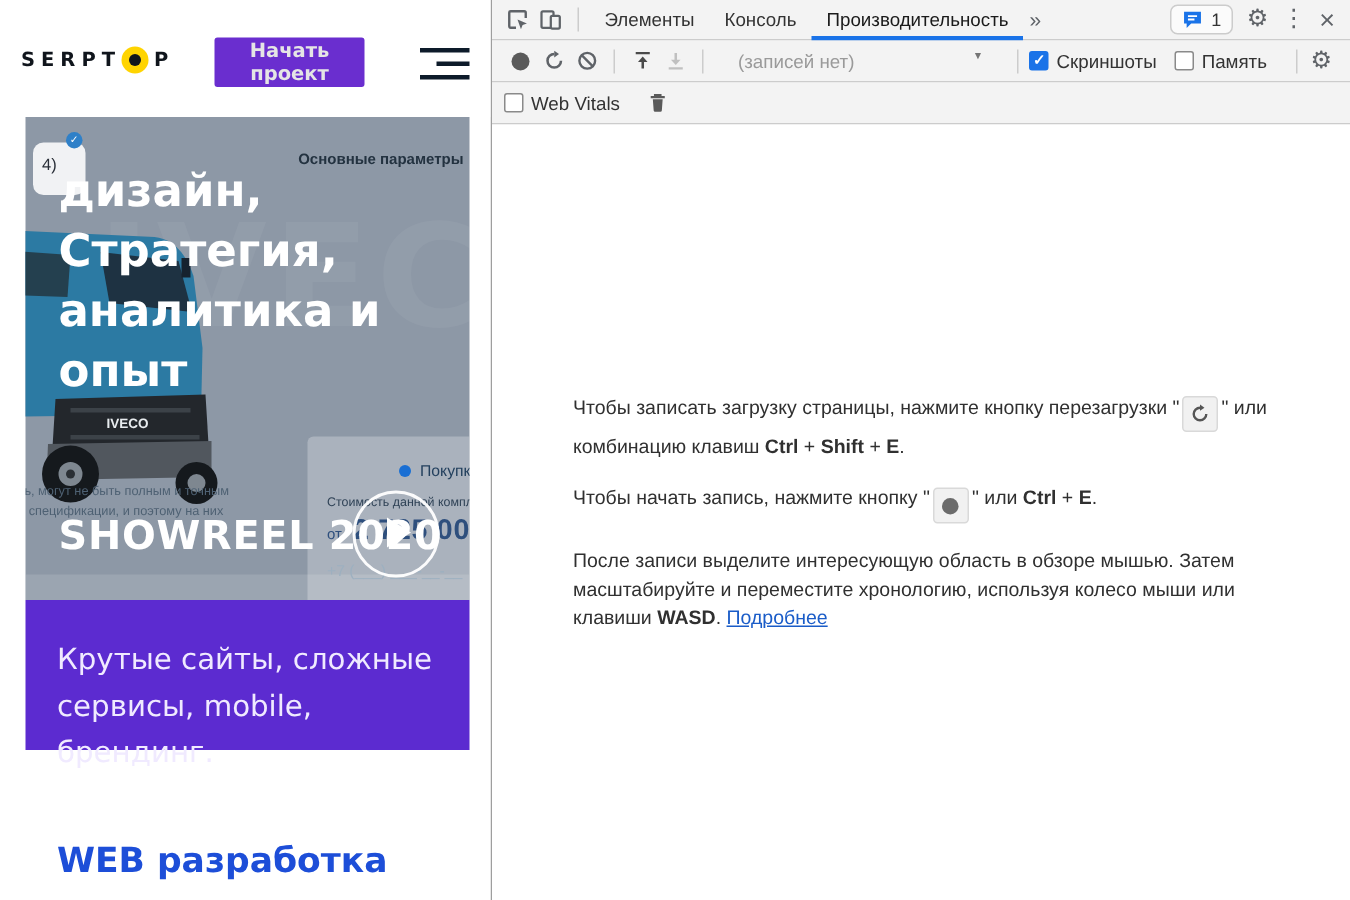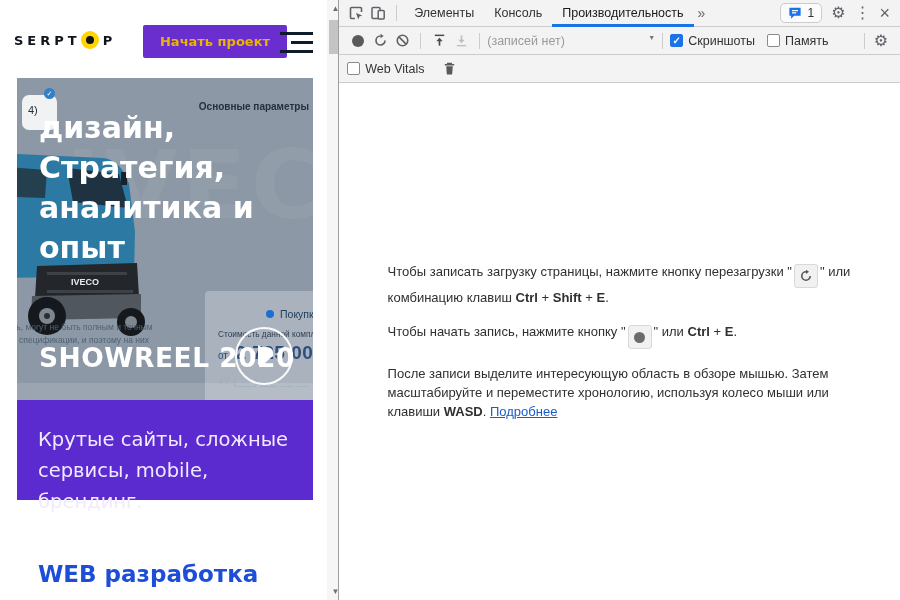--- a/index.html
+++ b/index.html
@@ -9,22 +9,22 @@
 
   
   .site-pane { position:relative; width:345px; height:600px; background:#fff; overflow:hidden; }
 
   .site-header { position:absolute; left:0; top:0; width:327px; height:78px; background:#fff; }
   .logo { position:absolute; left:14px; top:31px; display:flex; align-items:center;
     font-family:"DejaVu Sans", sans-serif; font-weight:bold; font-size:13px; color:#10151c; letter-spacing:4px; }
   .logo-o { width:18px; height:18px; border-radius:50%; background:#ffd400; display:inline-flex;
     align-items:center; justify-content:center; margin:0 4px 0 0; }
   .logo-dot { width:8px; height:8px; border-radius:50%; background:#10151c; }
-  .cta { position:absolute; left:143px; top:25px; width:144px; height:33px; background:#6a2ecf;
-    color:#eab308; border:none; border-radius:2px; font-size:13px; font-weight:bold;
+  .cta { position:absolute; left:143px; top:25px; width:100px; height:33px; background:#6a2ecf;
+    color:#e5e5e5; border:none; border-radius:2px; font-size:13px; font-weight:bold;
     font-family:"DejaVu Sans", sans-serif; cursor:pointer; }
   .burger { position:absolute; left:280px; top:32px; width:33px; display:flex; flex-direction:column; gap:6px; cursor:pointer; }
   .burger i { display:block; height:3px; width:33px; background:#0d1b2a; }
   .burger i.mid { width:22px; margin-left:auto; }
 
   .hero { position:absolute; left:17px; top:78px; width:296px; height:322px;
     background:#8d98a6; overflow:hidden; }
   .hero-watermark { position:absolute; left:48px; top:52px; font-size:95px; font-weight:bold;
     color:rgba(255,255,255,0.05); letter-spacing:4px; font-family:"DejaVu Sans", sans-serif; }
   .hero-avatar { position:absolute; left:5px; top:17px; width:35px; height:35px; background:#f1f2f4;
@@ -83,21 +83,21 @@
   .tab-right { margin-left:auto; display:flex; align-items:center; gap:9px; padding-right:10px; }
   .issues-badge { display:flex; align-items:center; gap:5px; border:1px solid #ccc; border-radius:5px;
     padding:2px 7px; cursor:pointer; background:#fbfbfb; }
   .issues-badge .cnt { font-size:12px; color:#333; }
   .glyph { font-size:16px; color:#5f6368; cursor:pointer; line-height:1; }
   .glyph.close { font-size:18px; }
 
   .dt-controls { height:28px; padding-left:8px; }
   .rec-dot { width:12px; height:12px; border-radius:50%; background:#5a5a5a; }
   .dt-select { display:flex; align-items:flex-start; justify-content:space-between; width:168px;
-    font-size:12.5px; color:#9a9a9a; cursor:pointer; margin:0 0; }
+    font-size:12.5px; color:#9a9a9a; cursor:pointer; margin:0 16px; }
   .dt-select .caret { font-size:7px; color:#757575; }
   .cb { width:13px; height:13px; border:1px solid #8a8a8a; border-radius:2px; background:#fff;
     flex:none; cursor:pointer; }
   .cb.checked { background:#1a73e8; border-color:#1a73e8; color:#fff; font-size:10px;
     line-height:12px; text-align:center; font-weight:bold; }
   .cb-label { font-size:12.5px; color:#333; margin:0 12px 0 5px; white-space:nowrap; }
   .spacer { flex:1; }
 
   .dt-webvitals { height:28px; padding-left:8px; }
 

